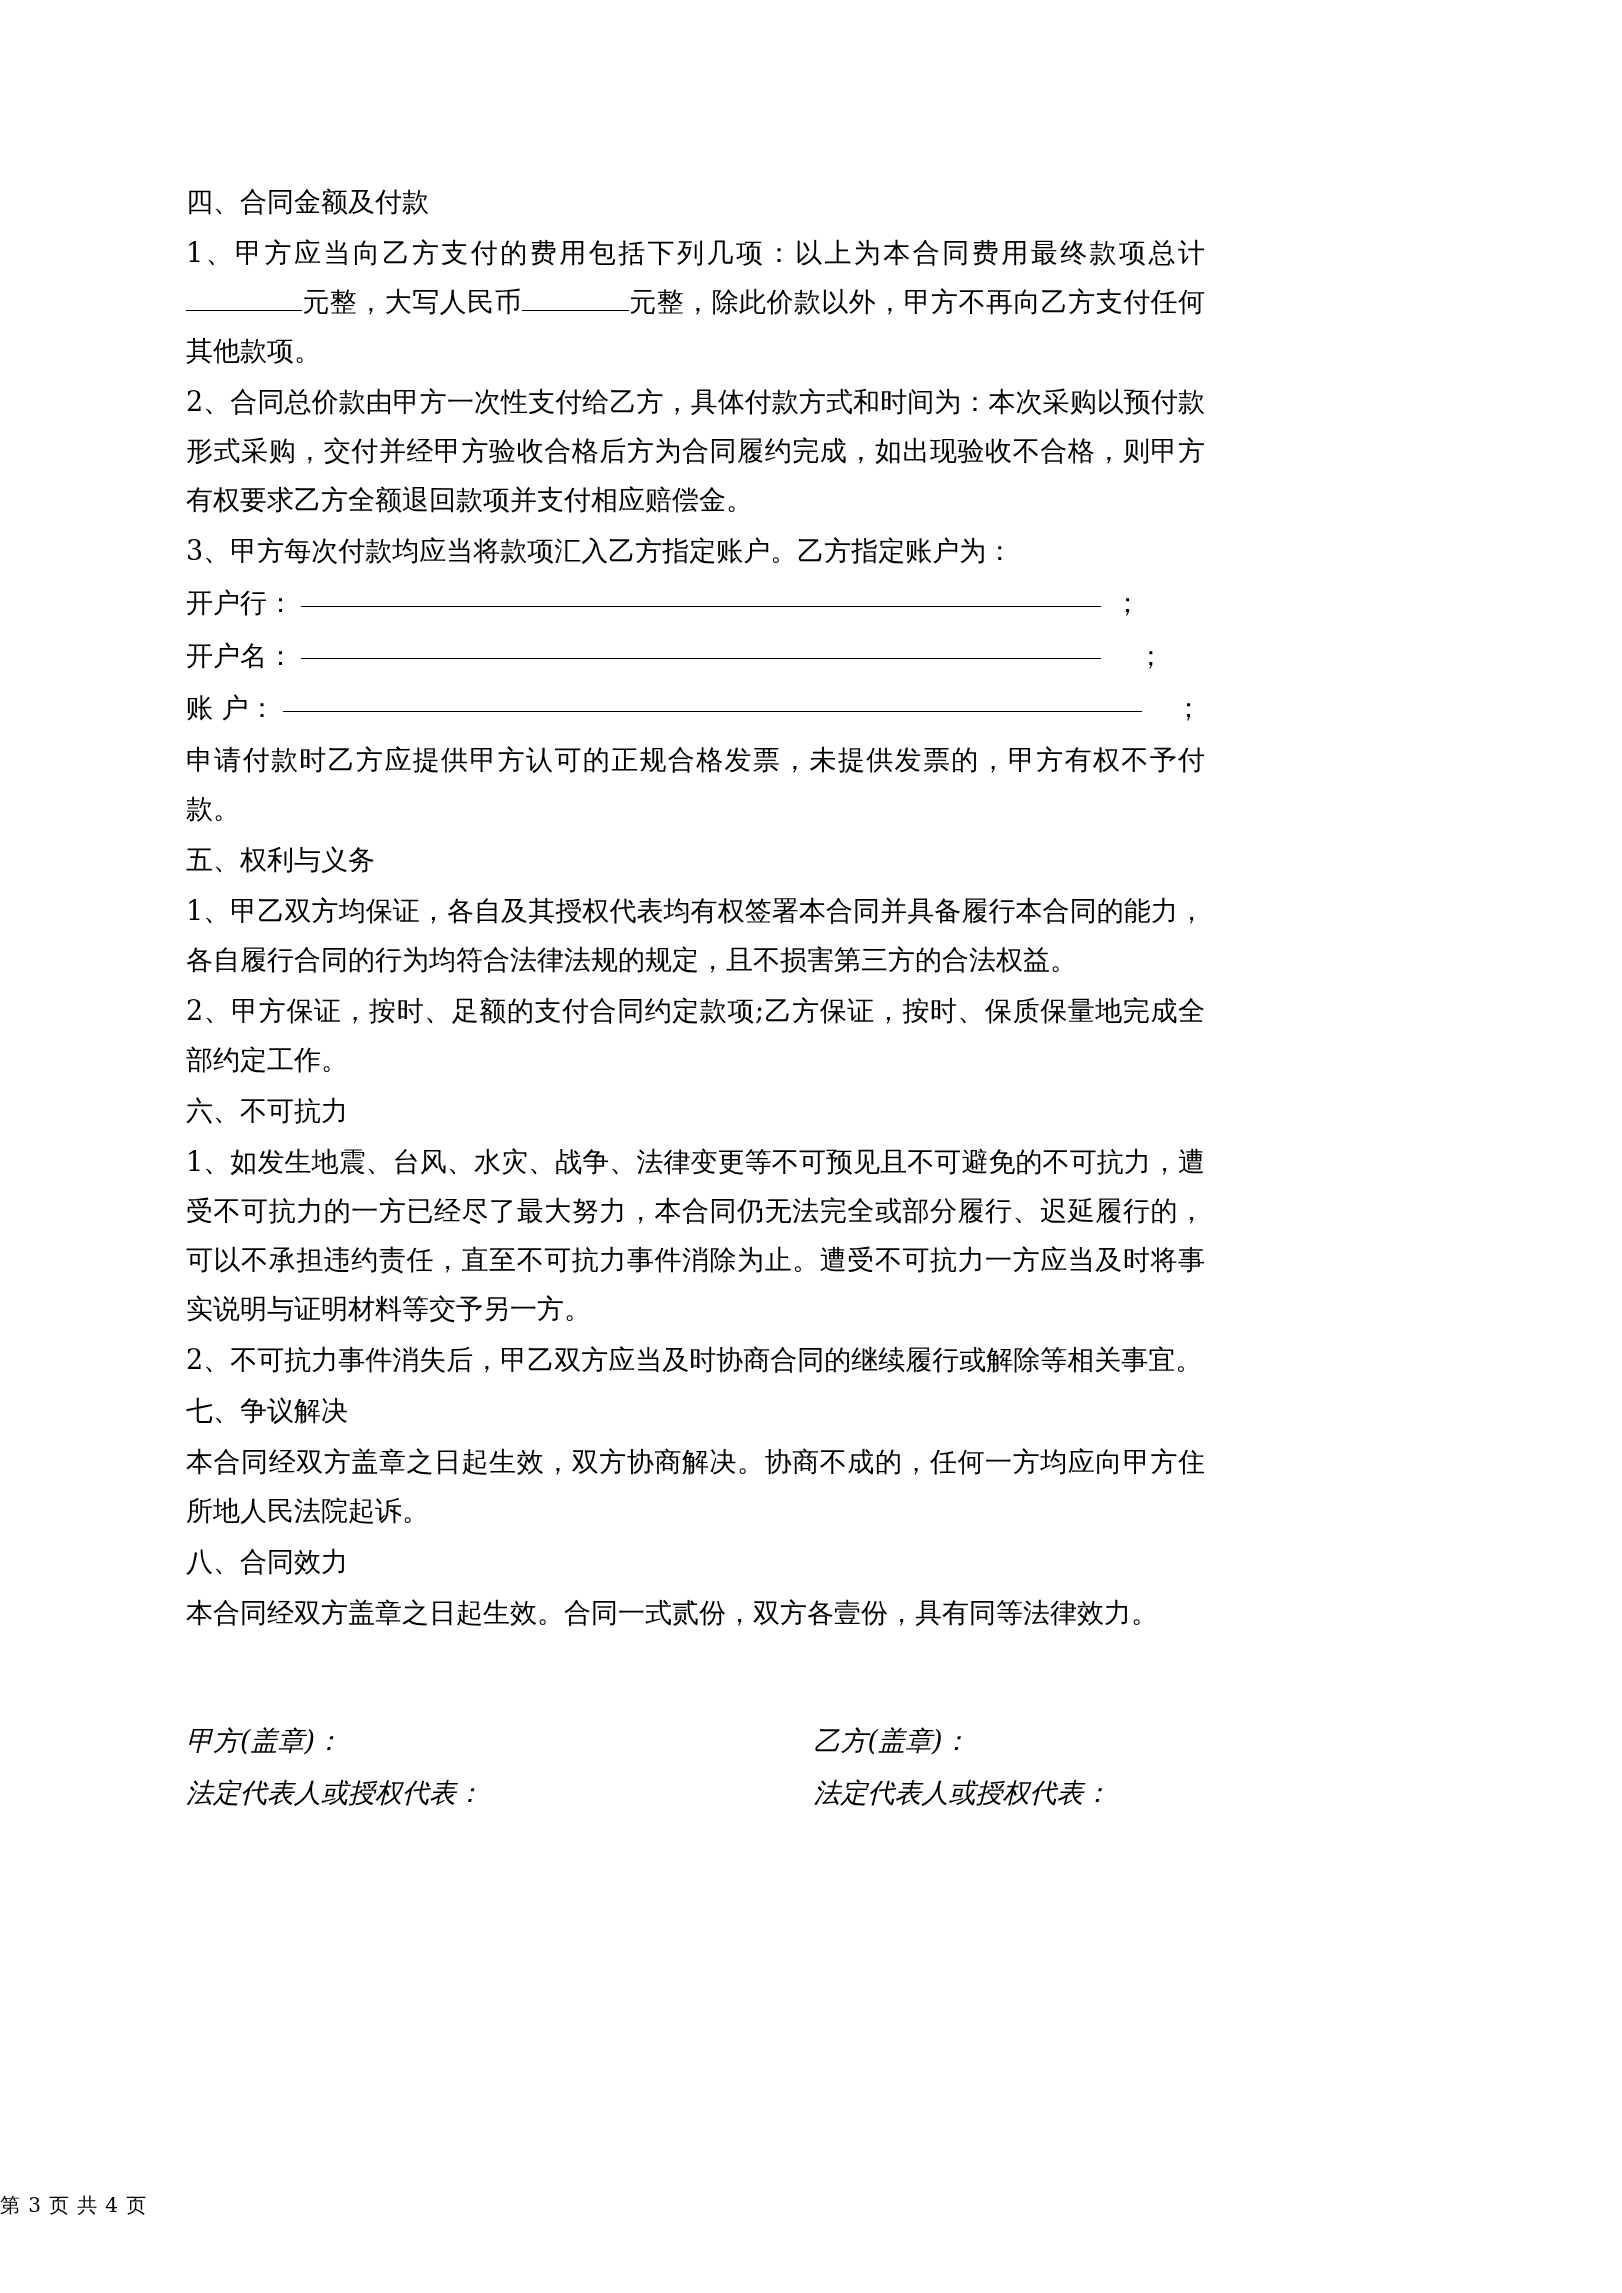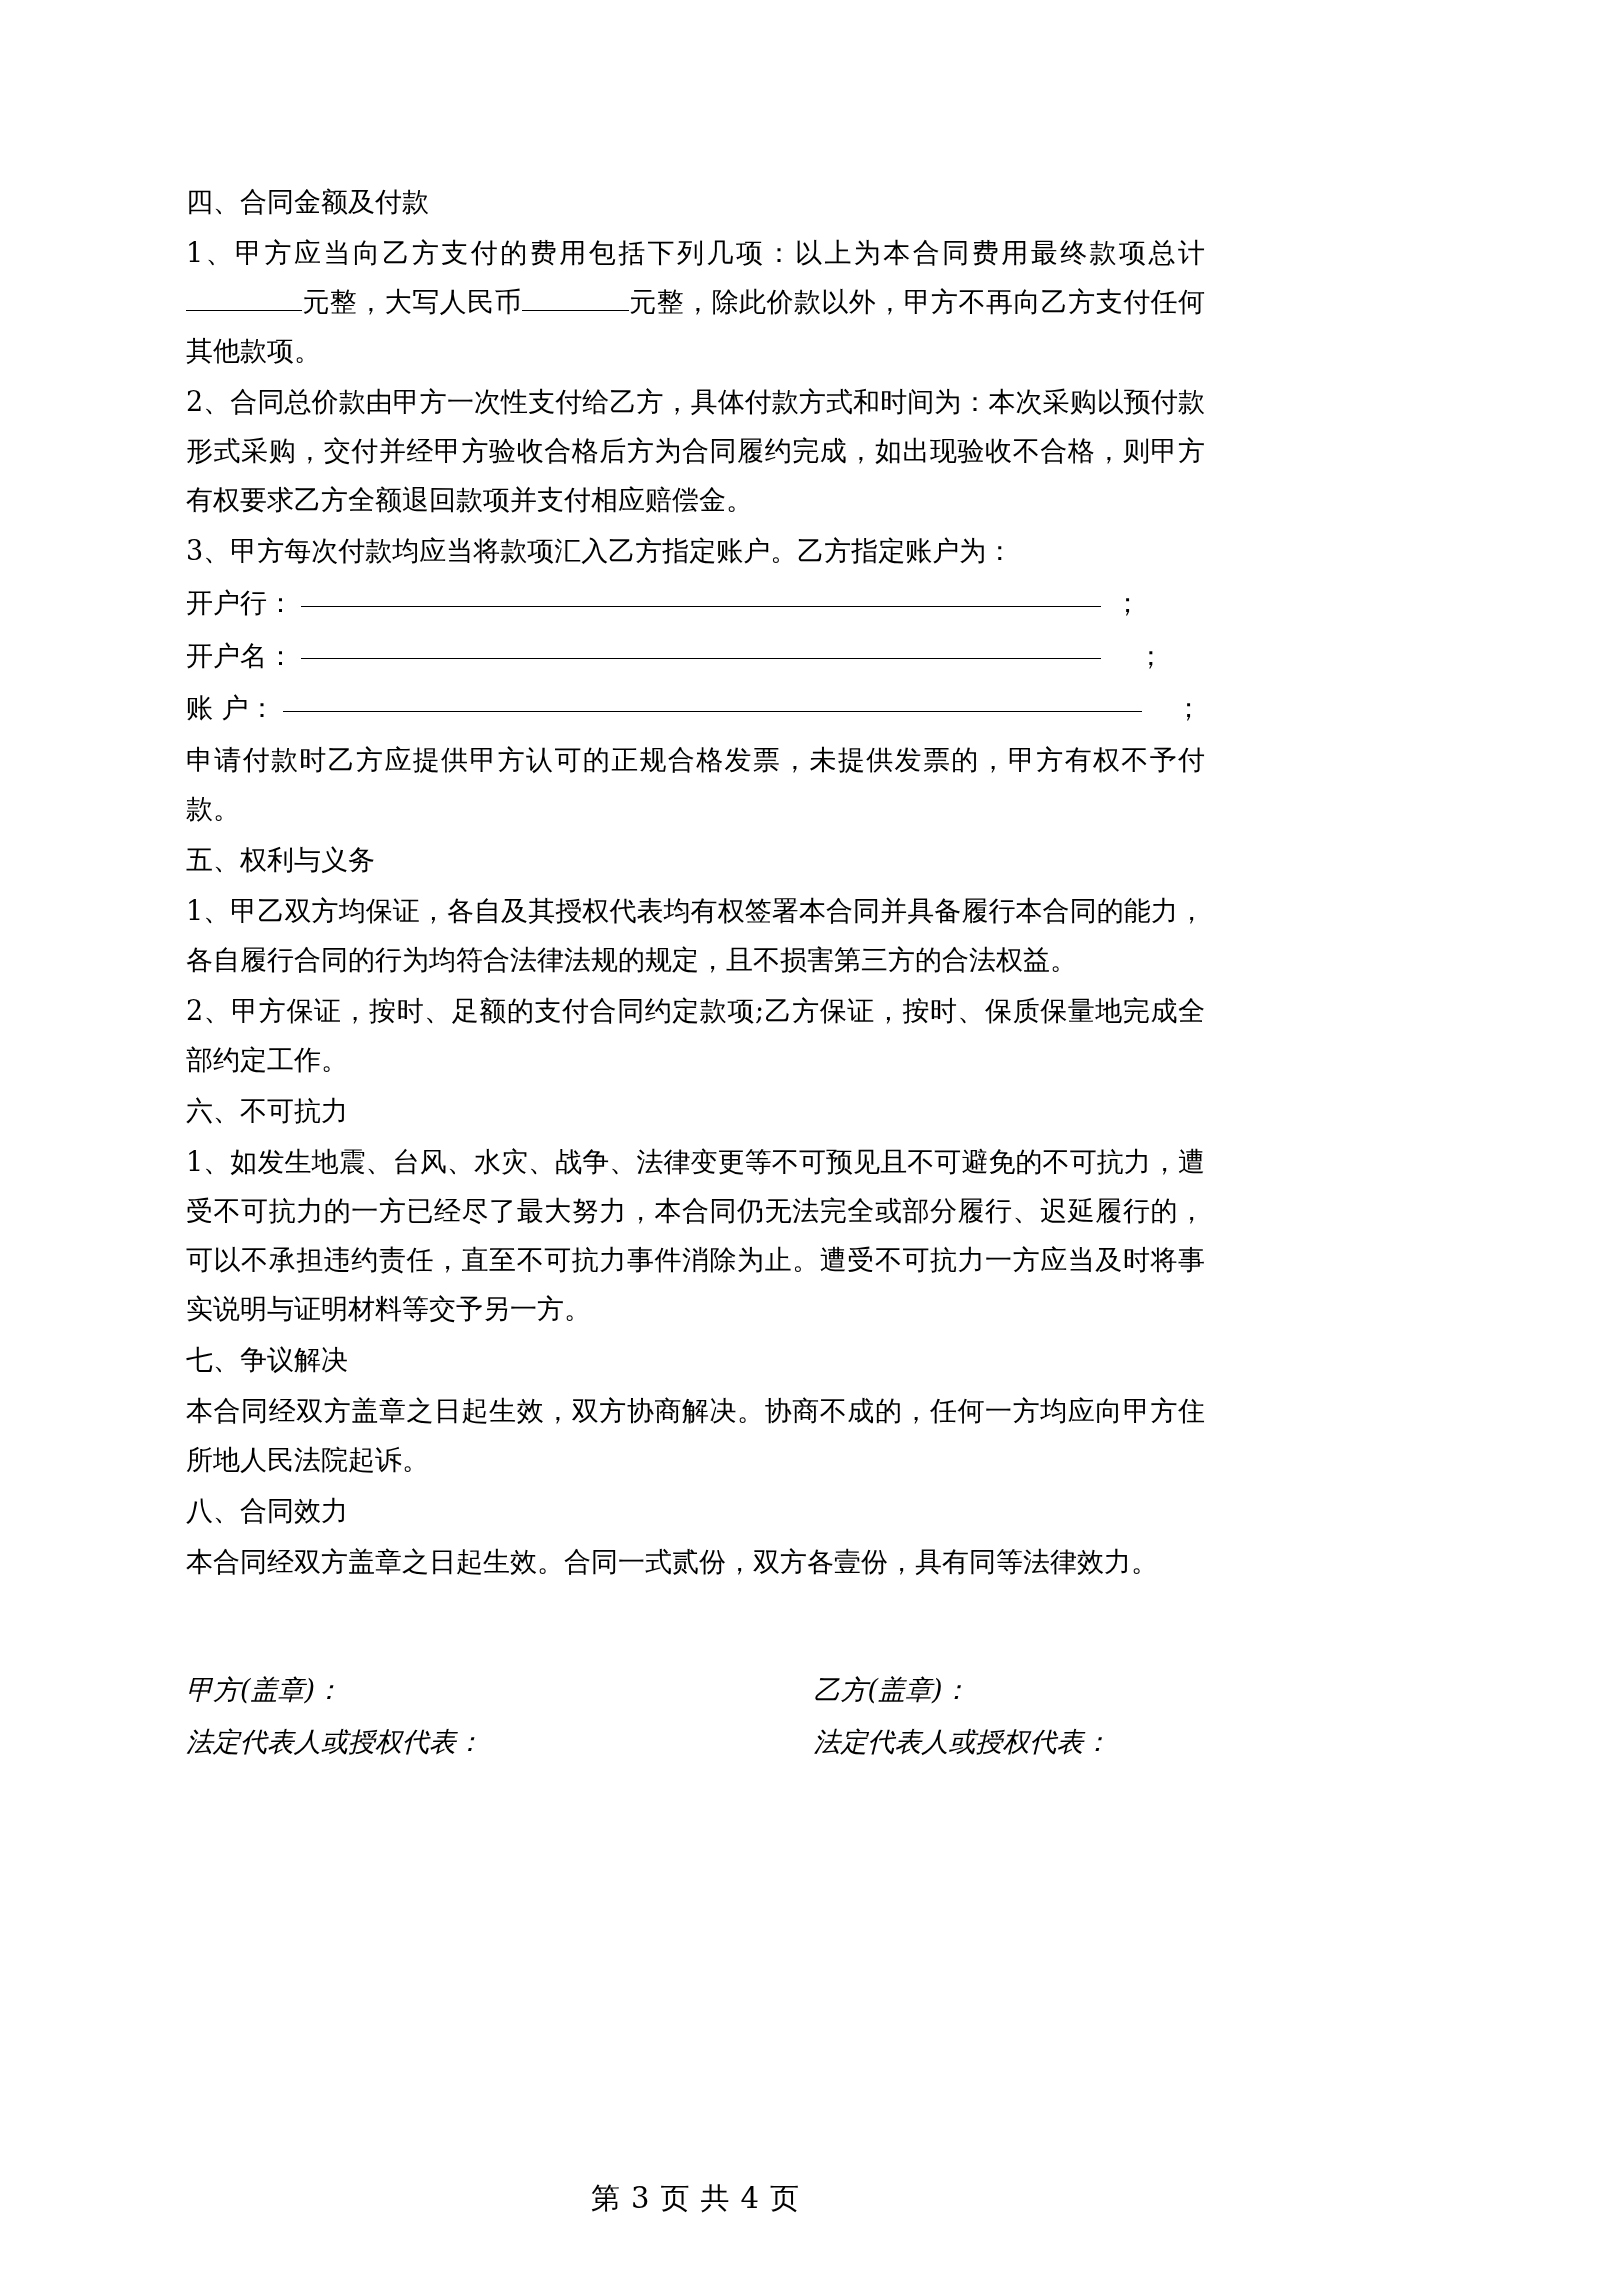--- a/index.html
+++ b/index.html
@@ -79,22 +79,22 @@
   .sign-right {
     width: 50%;
     padding-left: 118px;
     box-sizing: border-box;
   }
   .footer {
     position: absolute;
     left: 0;
     right: 0;
     bottom: 75px;
-    text-align: center;
-    font-size: 29px;
+    text-align: left;
+    font-size: 20px;
     letter-spacing: 0.9px;
   }
 </style>
 </head>
 <body>
 
 <div class="page">
   <div class="doc-body">
 
     <div class="heading">四、合同金额及付款</div>
@@ -112,20 +112,21 @@
     <div class="bank-line"><span class="bank-label">账 户：</span><span class="rule rule-c"></span><span>；</span></div>
 
     <div class="para">申请付款时乙方应提供甲方认可的正规合格发票，未提供发票的，甲方有权不予付款。</div>
 
     <div class="heading">五、权利与义务</div>
     <div class="para">1、甲乙双方均保证，各自及其授权代表均有权签署本合同并具备履行本合同的能力，各自履行合同的行为均符合法律法规的规定，且不损害第三方的合法权益。</div>
     <div class="para">2、甲方保证，按时、足额的支付合同约定款项;乙方保证，按时、保质保量地完成全部约定工作。</div>
 
     <div class="heading">六、不可抗力</div>
     <div class="para">1、如发生地震、台风、水灾、战争、法律变更等不可预见且不可避免的不可抗力，遭受不可抗力的一方已经尽了最大努力，本合同仍无法完全或部分履行、迟延履行的，可以不承担违约责任，直至不可抗力事件消除为止。遭受不可抗力一方应当及时将事实说明与证明材料等交予另一方。</div>
+    <div class="para">2、不可抗力事件消失后，甲乙双方应当及时协商合同的继续履行或解除等相关事宜。</div>
 
     <div class="heading">七、争议解决</div>
     <div class="para">本合同经双方盖章之日起生效，双方协商解决。协商不成的，任何一方均应向甲方住所地人民法院起诉。</div>
 
     <div class="heading">八、合同效力</div>
     <div class="para">本合同经双方盖章之日起生效。合同一式贰份，双方各壹份，具有同等法律效力。</div>
 
     <div class="sign-block">
       <div class="sign-row">
         <div class="sign-left">甲方(盖章)：</div>

